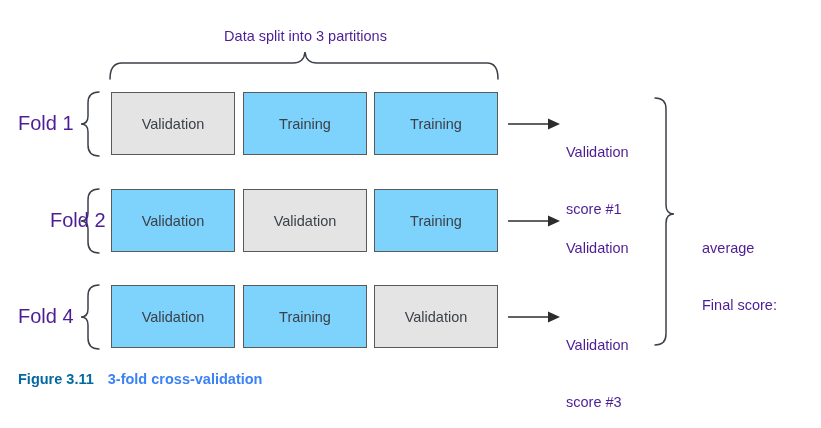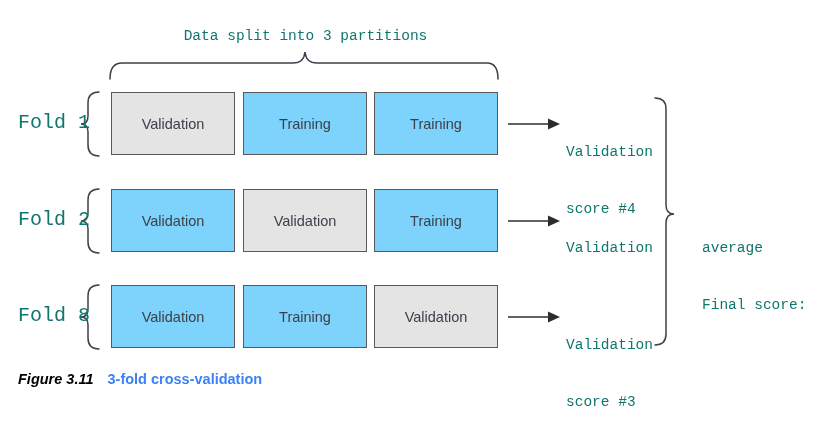--- a/index.html
+++ b/index.html
@@ -24,41 +24,41 @@
   }
   .svg-layer {
     position: absolute;
     left: 0; top: 0;
     width: 821px;
     height: 428px;
     pointer-events: none;
   }
   .txt {
     position: absolute;
-    font-family: Liberation Mono, monospace;
+    font-family: Liberation Sans, sans-serif;
     font-size: 14.5px;
     line-height: 18px;
-    color: #0f766e;
+    color: #4c1d95;
     white-space: pre;
   }
   .top-title {
     left: 0;
     top: 27px;
     width: 611px;
     text-align: center;
     font-size: 14.5px;
   }
   .fold-label {
     left: 18px;
     width: 60px;
     text-align: left;
     font-size: 20px;
   }
   .fold-label.r0 { top: 114px; }
-  .fold-label.r1 { top: 211px; }
+  .fold-label.r1 { top: 211px; margin-left: 32px; }
   .fold-label.r2 { top: 307px; }
 
   .cell {
     position: absolute;
     border: 1.6px solid #595959;
     background: #7dd3fc;
     box-sizing: border-box;
     display: flex;
     align-items: center;
     justify-content: center;
@@ -90,21 +90,21 @@
   .caption {
     position: absolute;
     left: 18px;
     top: 371px;
     font-family: "Liberation Sans", sans-serif;
     font-size: 14.5px;
     font-weight: bold;
     color: #6b6f76;
     white-space: pre;
   }
-  .caption .cap-num { color: #000000; font-style: italic; }
+  .caption .cap-num { color: #0369a1; }
   .caption .cap-text { margin-left: 14px; color: #3b82f6; }
 </style>
 </head>
 <body>
 
 <div id="figure-root">
 
   <div class="txt top-title">Data split into 3 partitions</div>
 
   <svg class="svg-layer" viewBox="0 0 821 428">
@@ -138,37 +138,37 @@
       <polygon points="548,311.5 560,317 548,322.5" stroke="none"></polygon>
     </g>
 
     <g fill="none" stroke="#3c4049" stroke-width="1.5" stroke-linecap="round">
       <path d="M655,98 Q666,98 666,109 L666,205 Q666,214 674,214 Q666,214 666,223 L666,334 Q666,345 655,345"></path>
     </g>
   </svg>
 
   <div class="txt fold-label r0">Fold 1</div>
   <div class="txt fold-label r1">Fold 2</div>
-  <div class="txt fold-label r2">Fold 8</div>
+  <div class="txt fold-label r2">Fold 4</div>
 
   <div class="cell shaded" style="left:111px; top:92px; width:124px;">Validation</div>
   <div class="cell" style="left:243px; top:92px; width:124px;">Training</div>
   <div class="cell" style="left:374px; top:92px; width:124px;">Training</div>
 
   <div class="cell" style="left:111px; top:189px; width:124px;">Validation</div>
   <div class="cell shaded" style="left:243px; top:189px; width:124px;">Validation</div>
   <div class="cell" style="left:374px; top:189px; width:124px;">Training</div>
 
   <div class="cell" style="left:111px; top:285px; width:124px;">Validation</div>
   <div class="cell" style="left:243px; top:285px; width:124px;">Training</div>
   <div class="cell shaded" style="left:374px; top:285px; width:124px;">Validation</div>
 
   <div class="txt score-label r0">
     <div>Validation</div>
-    <div>score #4</div>
+    <div>score #1</div>
   </div>
   <div class="txt score-label r1">
     <div>Validation</div>
   </div>
   <div class="txt score-label r2">
     <div>Validation</div>
     <div>score #3</div>
   </div>
 
   <div class="txt final-label">

